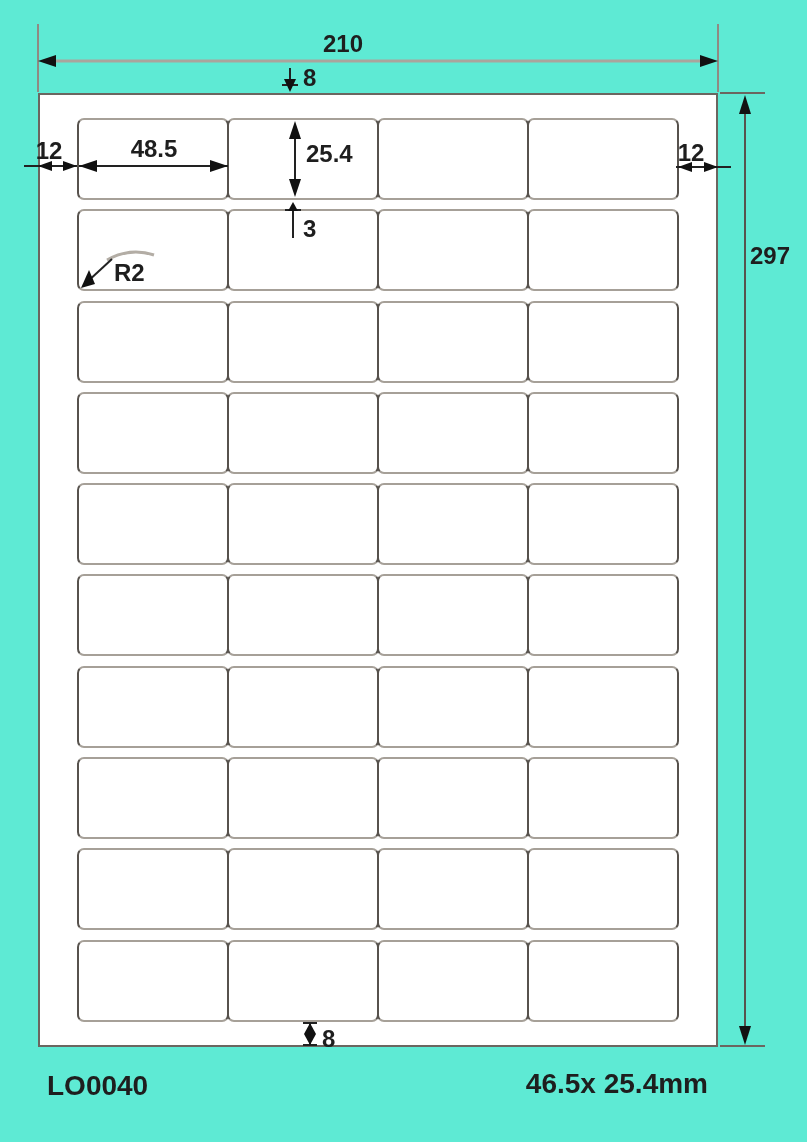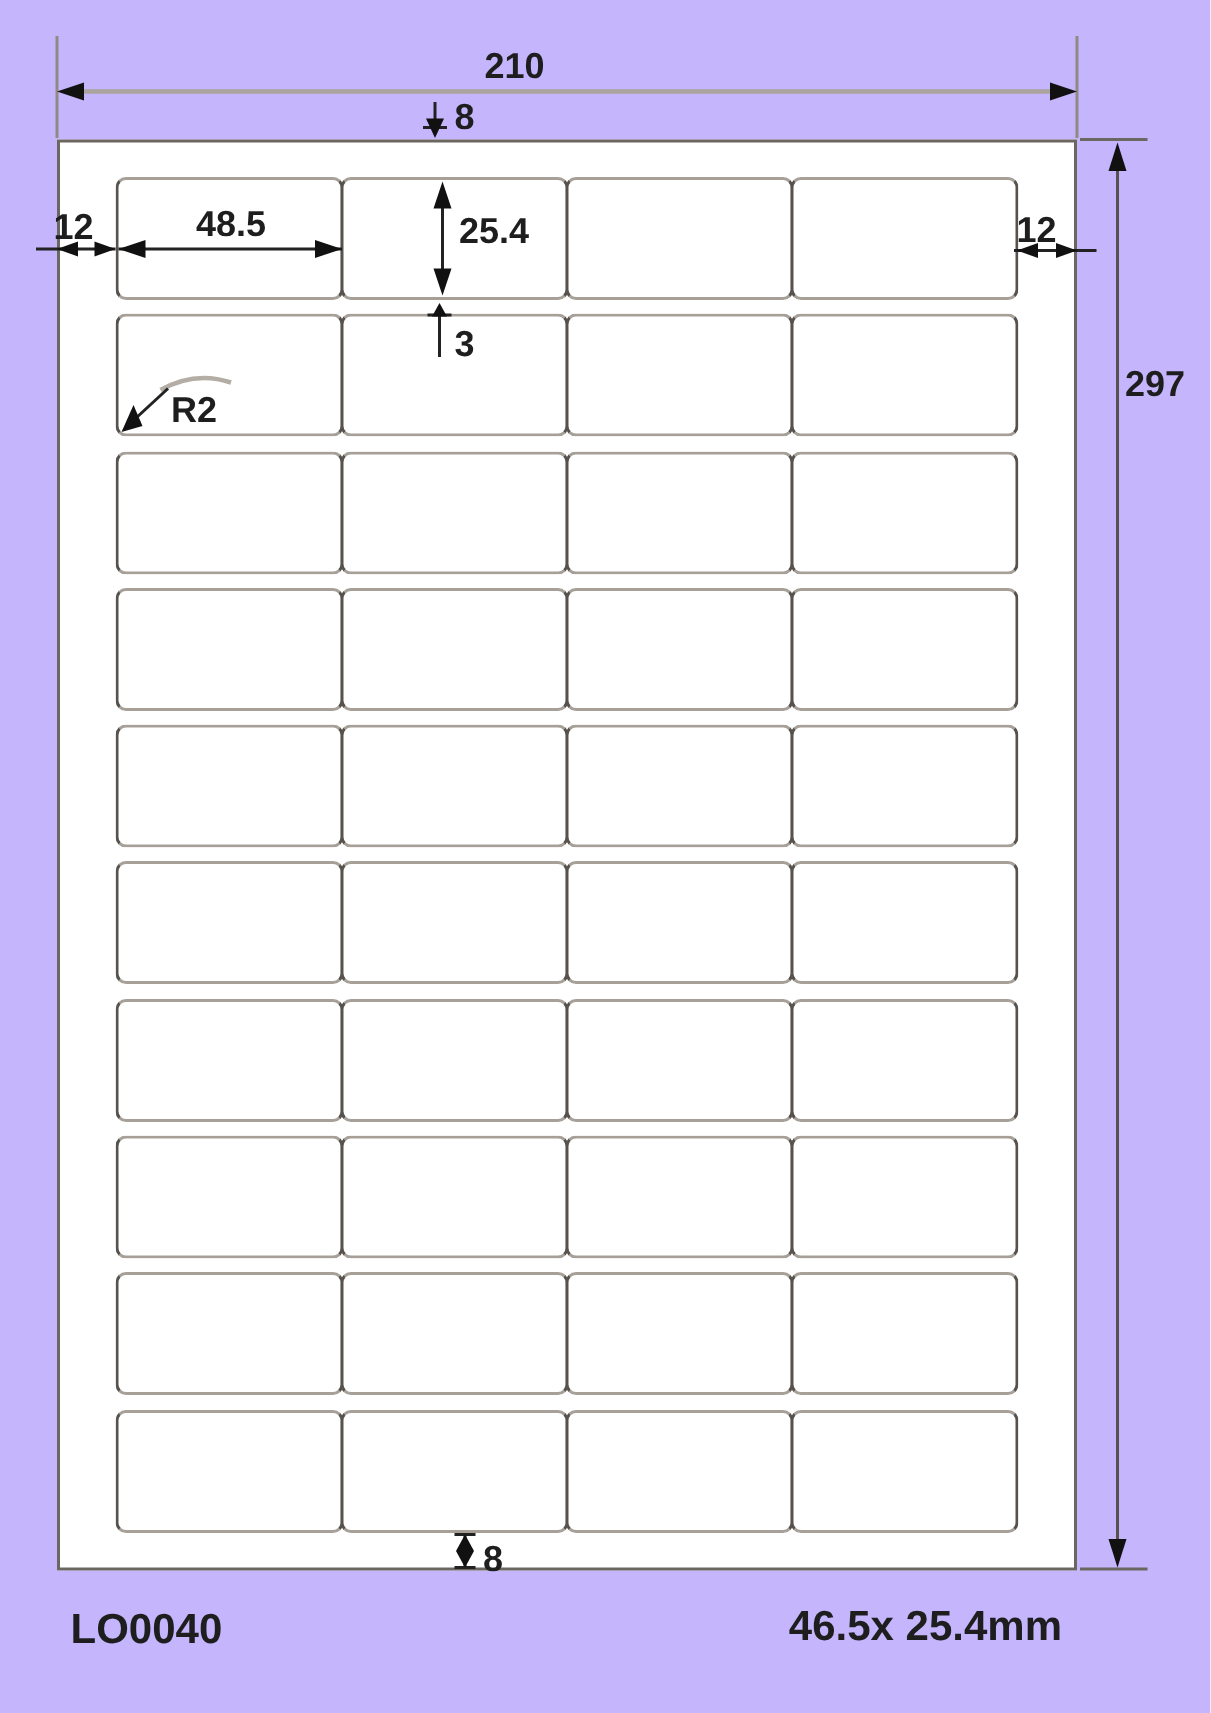--- a/index.html
+++ b/index.html
@@ -1,17 +1,17 @@
 <!DOCTYPE html>
 <html><head>
 <meta charset="utf-8">
 <style>
   html,body{margin:0;padding:0;background:#ffffff;}
   #canvas{
-    position:relative;width:807px;height:1142px;background:#c4b5fd;overflow:hidden;
+    position:relative;width:807px;height:1142px;background:#5eead4;overflow:hidden;
     font-family:"Liberation Sans", sans-serif;
   }
   #sheet{
     position:absolute;left:38px;top:93px;width:680px;height:954px;
     box-sizing:border-box;border:2px solid #6b6660;background:#ffffff;
   }
   #label-grid{
     position:absolute;left:77px;top:118px;width:602px;
     display:flex;flex-direction:column;row-gap:9.3px;
   }

